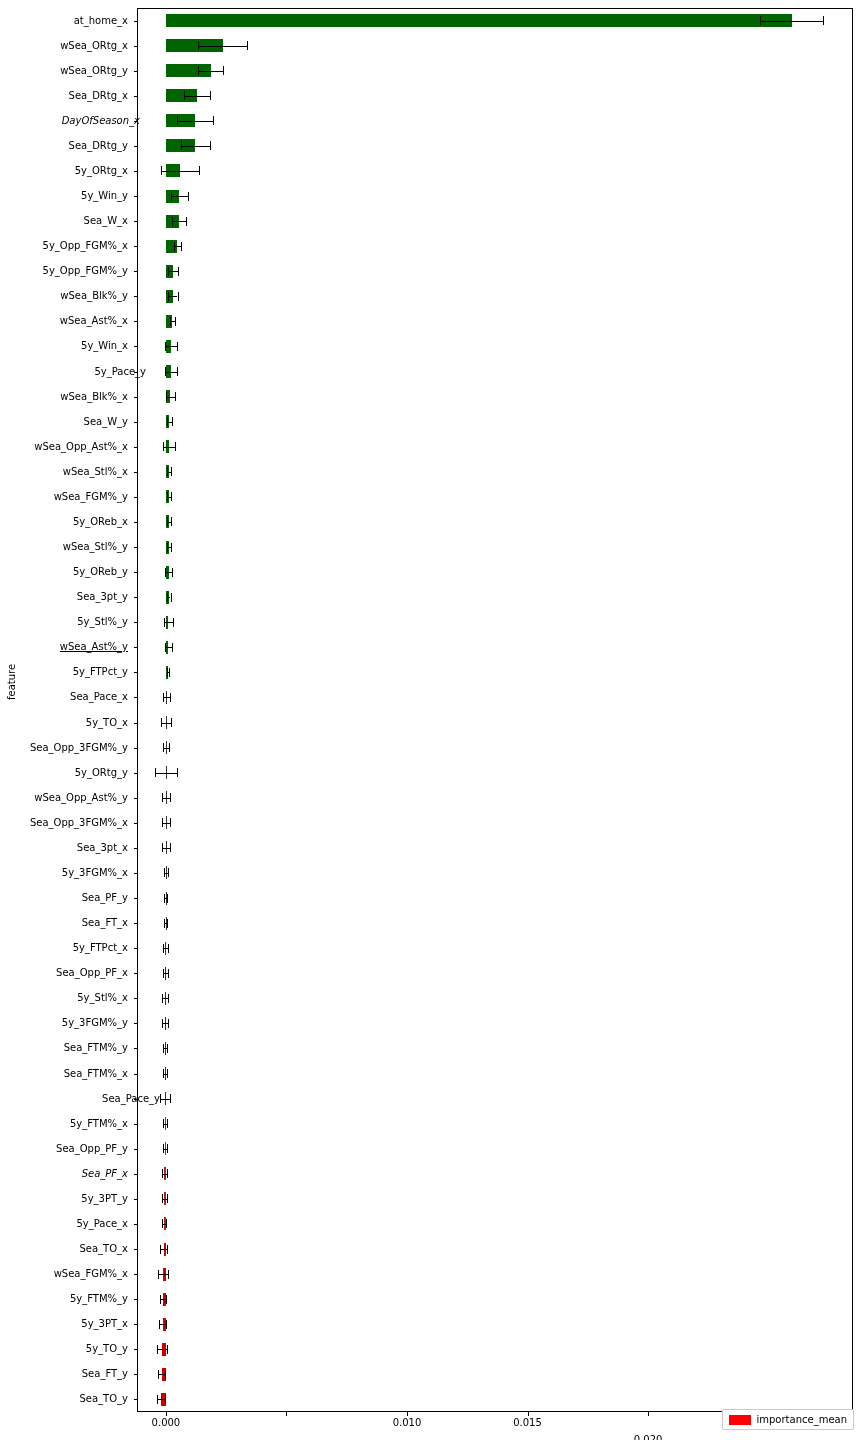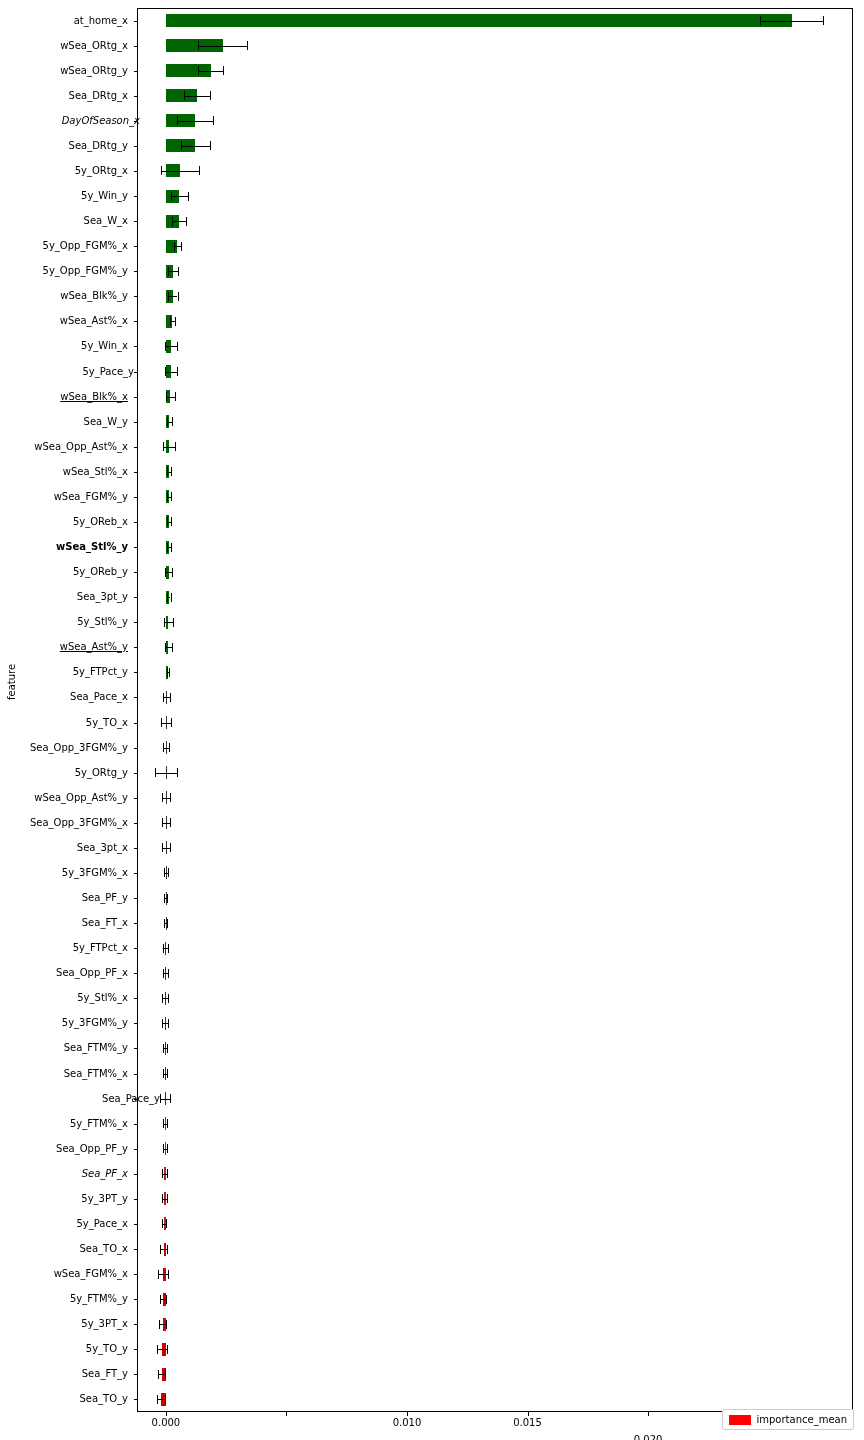--- a/index.html
+++ b/index.html
@@ -127,28 +127,28 @@
       <div class="tick-label-y" style="top: 120.821px; width: 128px; left: 12px; font-style: italic;">DayOfSeason_x</div>
       <div class="tick-label-y" style="top: 145.893px; width: 128px; left: 0px;">Sea_DRtg_y</div>
       <div class="tick-label-y" style="top: 170.964px; width: 128px; left: 0px;">5y_ORtg_x</div>
       <div class="tick-label-y" style="top: 196.036px; width: 128px; left: 0px;">5y_Win_y</div>
       <div class="tick-label-y" style="top: 221.107px; width: 128px; left: 0px;">Sea_W_x</div>
       <div class="tick-label-y" style="top: 246.179px; width: 128px; left: 0px;">5y_Opp_FGM%_x</div>
       <div class="tick-label-y" style="top: 271.25px; width: 128px; left: 0px;">5y_Opp_FGM%_y</div>
       <div class="tick-label-y" style="top: 296.321px; width: 128px; left: 0px;">wSea_Blk%_y</div>
       <div class="tick-label-y" style="top: 321.393px; width: 128px; left: 0px;">wSea_Ast%_x</div>
       <div class="tick-label-y" style="top: 346.464px; width: 128px; left: 0px;">5y_Win_x</div>
-      <div class="tick-label-y" style="top: 371.536px; width: 128px; left: 6px;">5y_Pace_y</div>
-      <div class="tick-label-y" style="top: 396.607px; width: 128px; left: 0px; text-decoration: underline;">wSea_Blk%_x</div>
+      <div class="tick-label-y" style="top: 371.536px; width: 128px; left: 18px;">5y_Pace_y</div>
+      <div class="tick-label-y" style="top: 396.607px; width: 128px; left: 0px;">wSea_Blk%_x</div>
       <div class="tick-label-y" style="top: 421.679px; width: 128px; left: 0px;">Sea_W_y</div>
       <div class="tick-label-y" style="top: 446.75px; width: 128px; left: 0px;">wSea_Opp_Ast%_x</div>
       <div class="tick-label-y" style="top: 471.821px; width: 128px; left: 0px;">wSea_Stl%_x</div>
       <div class="tick-label-y" style="top: 496.893px; width: 128px; left: 0px;">wSea_FGM%_y</div>
       <div class="tick-label-y" style="top: 521.964px; width: 128px; left: 0px;">5y_OReb_x</div>
-      <div class="tick-label-y" style="top: 547.036px; width: 128px; left: 0px; font-weight: bold;">wSea_Stl%_y</div>
+      <div class="tick-label-y" style="top: 547.036px; width: 128px; left: 0px;">wSea_Stl%_y</div>
       <div class="tick-label-y" style="top: 572.107px; width: 128px; left: 0px;">5y_OReb_y</div>
       <div class="tick-label-y" style="top: 597.179px; width: 128px; left: 0px;">Sea_3pt_y</div>
       <div class="tick-label-y" style="top: 622.25px; width: 128px; left: 0px;">5y_Stl%_y</div>
       <div class="tick-label-y" style="top: 647.321px; width: 128px; left: 0px; text-decoration: underline;">wSea_Ast%_y</div>
       <div class="tick-label-y" style="top: 672.393px; width: 128px; left: 0px;">5y_FTPct_y</div>
       <div class="tick-label-y" style="top: 697.464px; width: 128px; left: 0px;">Sea_Pace_x</div>
       <div class="tick-label-y" style="top: 722.536px; width: 128px; left: 0px;">5y_TO_x</div>
       <div class="tick-label-y" style="top: 747.607px; width: 128px; left: 0px;">Sea_Opp_3FGM%_y</div>
       <div class="tick-label-y" style="top: 772.679px; width: 128px; left: 0px;">5y_ORtg_y</div>
       <div class="tick-label-y" style="top: 797.75px; width: 128px; left: 0px;">wSea_Opp_Ast%_y</div>

